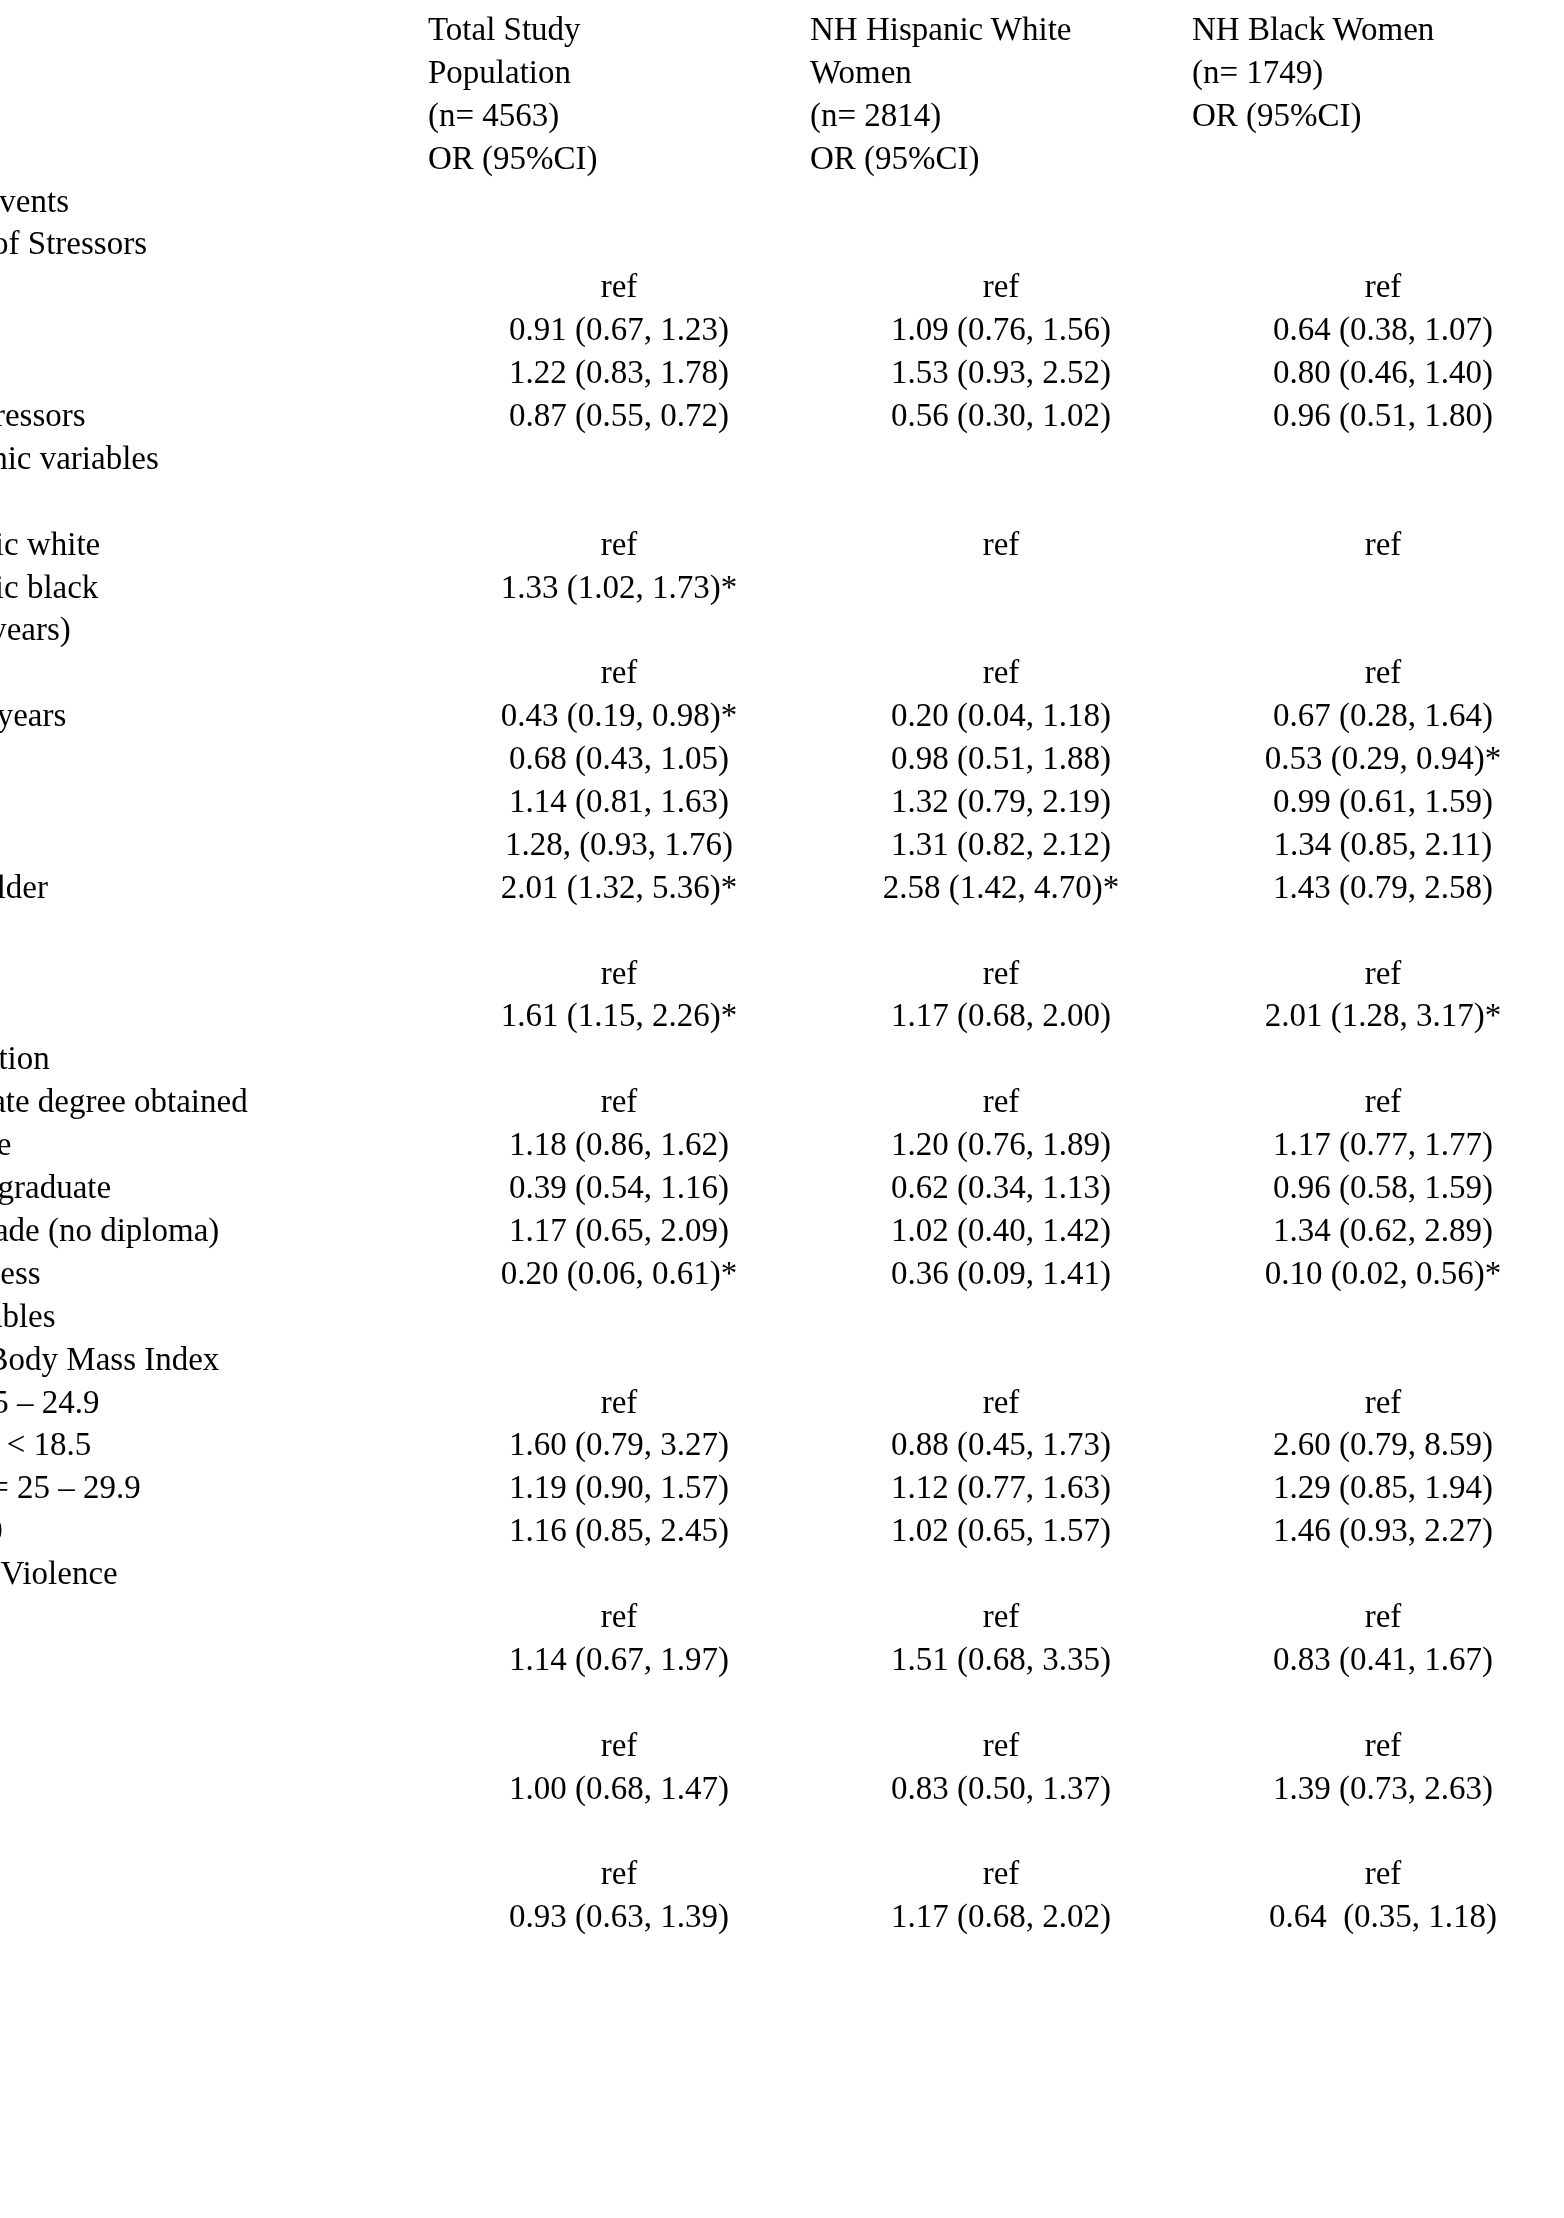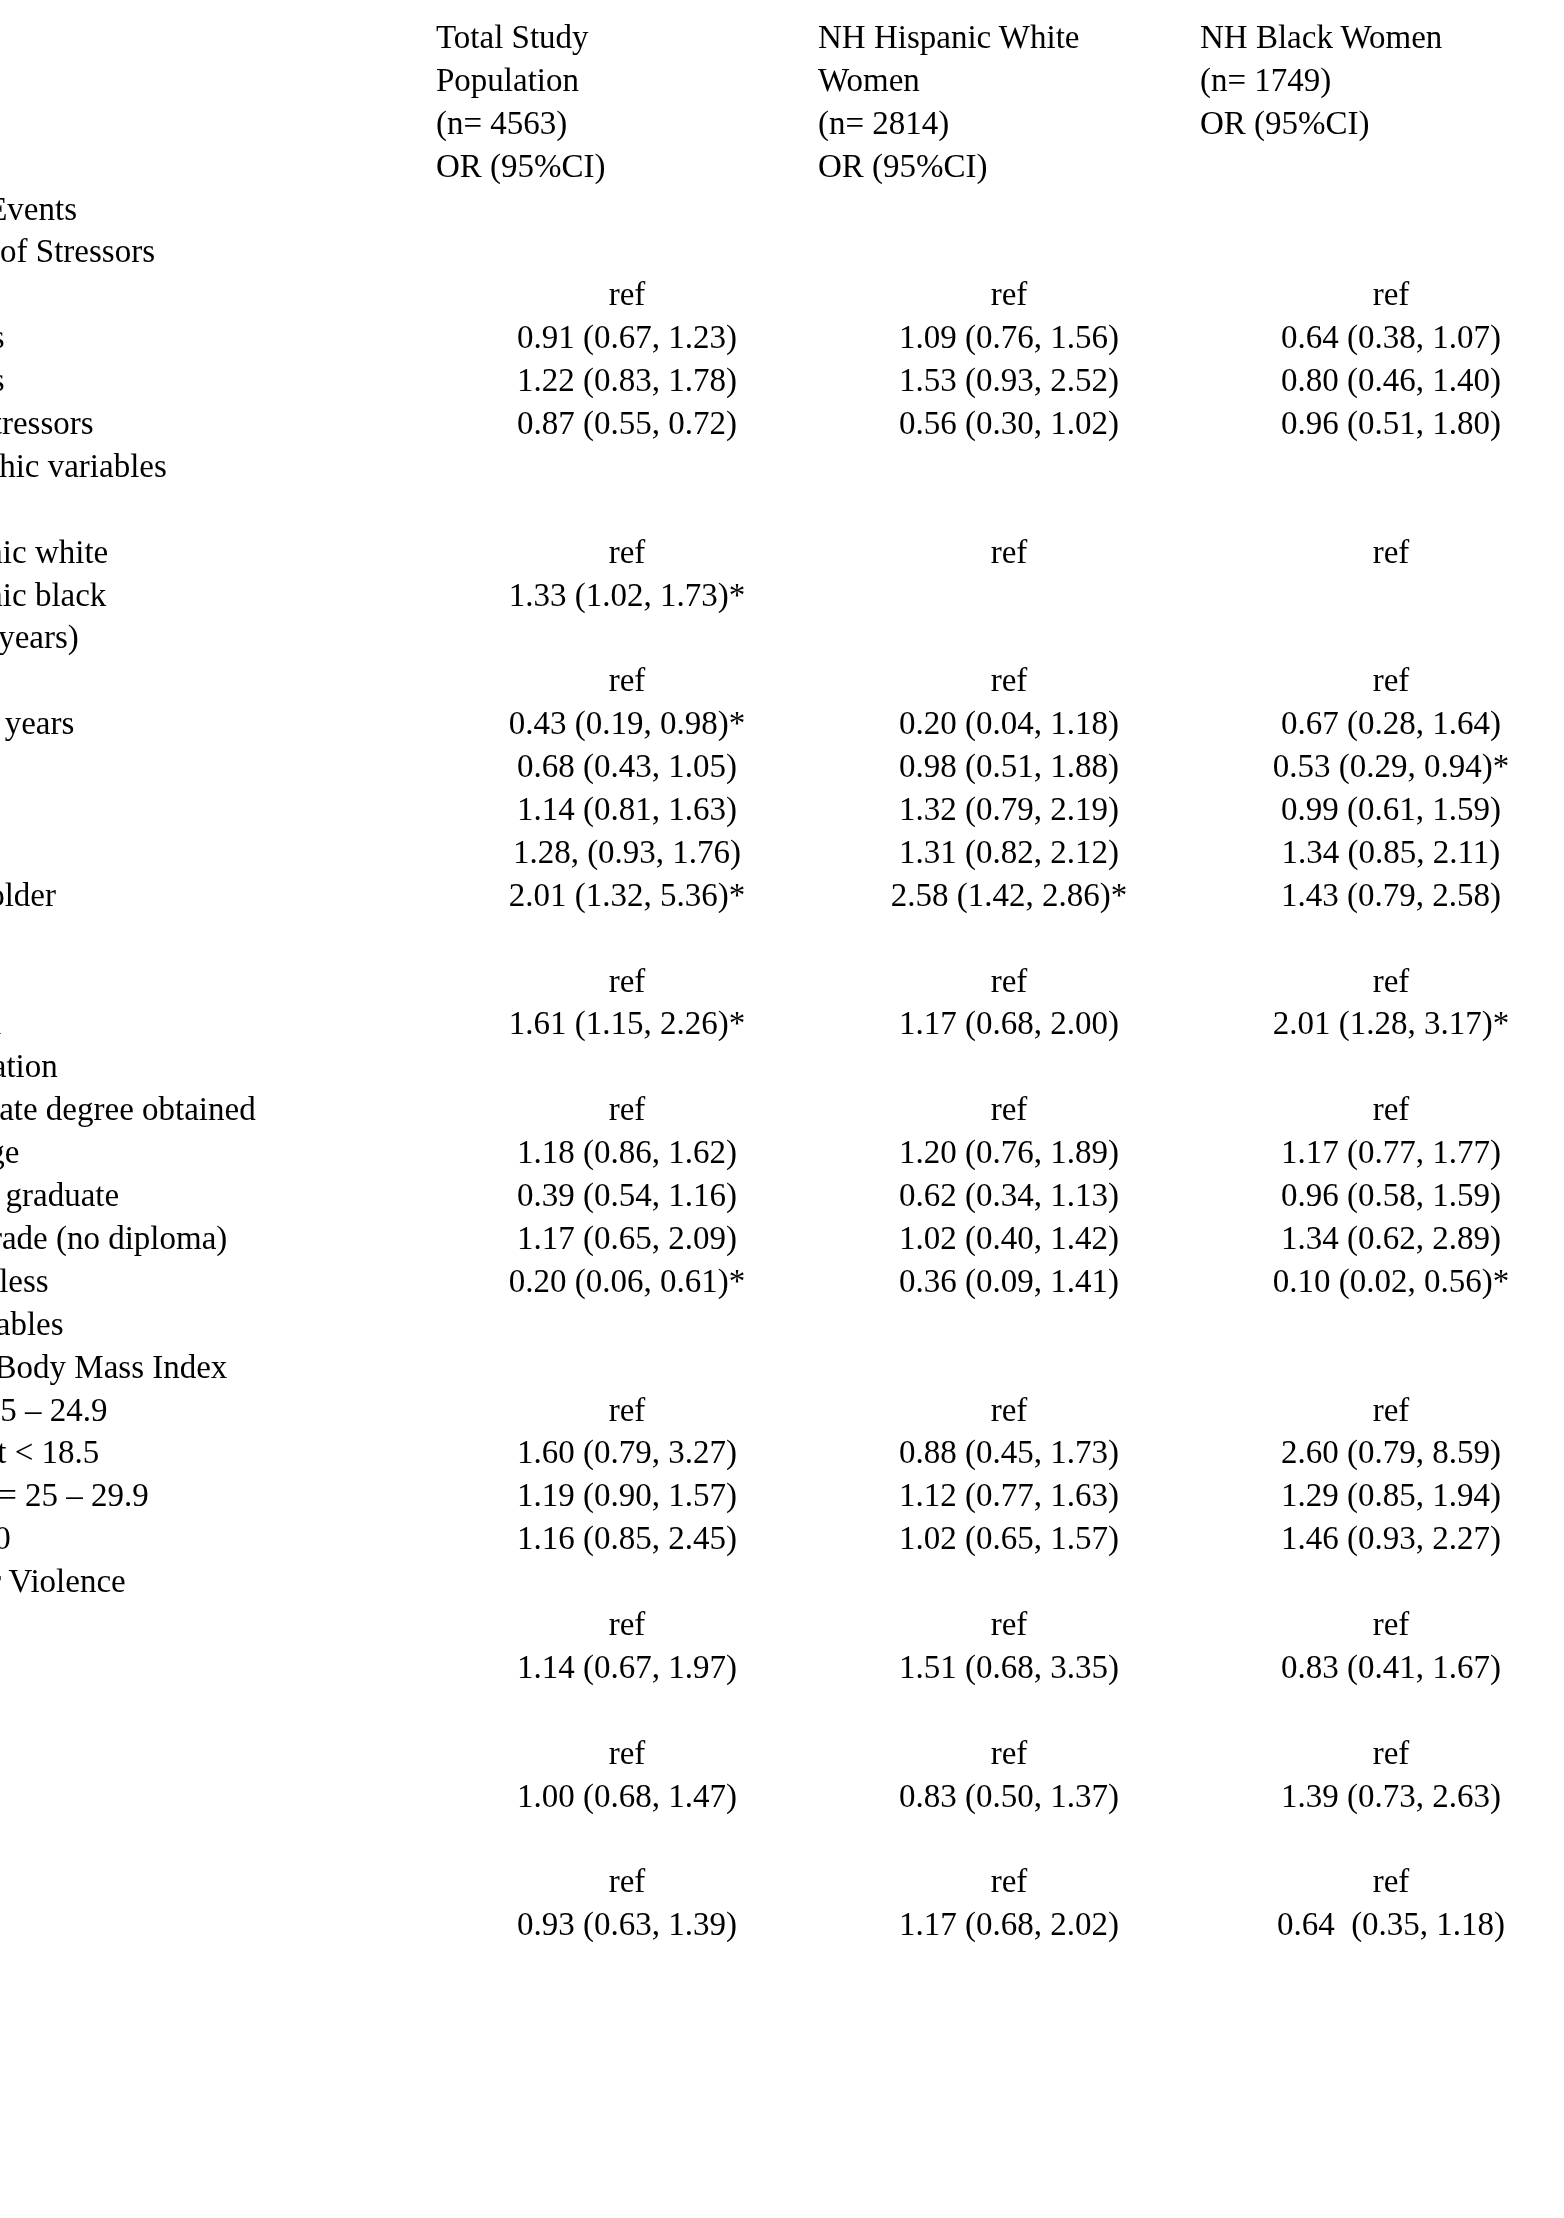--- a/index.html
+++ b/index.html
@@ -12,21 +12,21 @@
     height: 2218px;
     font-family: "Liberation Serif", "DejaVu Serif", serif;
     color: #000000;
     overflow: hidden;
   }
   .page {
     position: relative;
     width: 1564px;
     height: 2218px;
     box-sizing: border-box;
-    padding: 16px;
+    padding: 8px;
   }
   table.stat-table {
     border-collapse: collapse;
     width: 1564px;
     table-layout: fixed;
     font-size: 33px;
     line-height: 1.30;
   }
   table.stat-table col.c-label { width: 420px; }
   table.stat-table col.c-num   { width: 382px; }
@@ -189,21 +189,21 @@
         </tr>
         <tr class="row">
           <td class="label-cell"><span class="label-shift">5-39</span></td>
           <td class="num-cell">1.28, (0.93, 1.76)</td>
           <td class="num-cell">1.31 (0.82, 2.12)</td>
           <td class="num-cell">1.34 (0.85, 2.11)</td>
         </tr>
         <tr class="row">
           <td class="label-cell"><span class="label-shift"> and older</span></td>
           <td class="num-cell">2.01 (1.32, 5.36)*</td>
-          <td class="num-cell">2.58 (1.42, 2.86)*</td>
+          <td class="num-cell">2.58 (1.42, 4.70)*</td>
           <td class="num-cell">1.43 (0.79, 2.58)</td>
         </tr>
         <tr class="row">
           <td class="label-cell section-head"><span class="label-shift">atus</span></td>
           <td class="num-cell"></td>
           <td class="num-cell"></td>
           <td class="num-cell"></td>
         </tr>
         <tr class="row">
           <td class="label-cell"><span class="label-shift">d</span></td>

